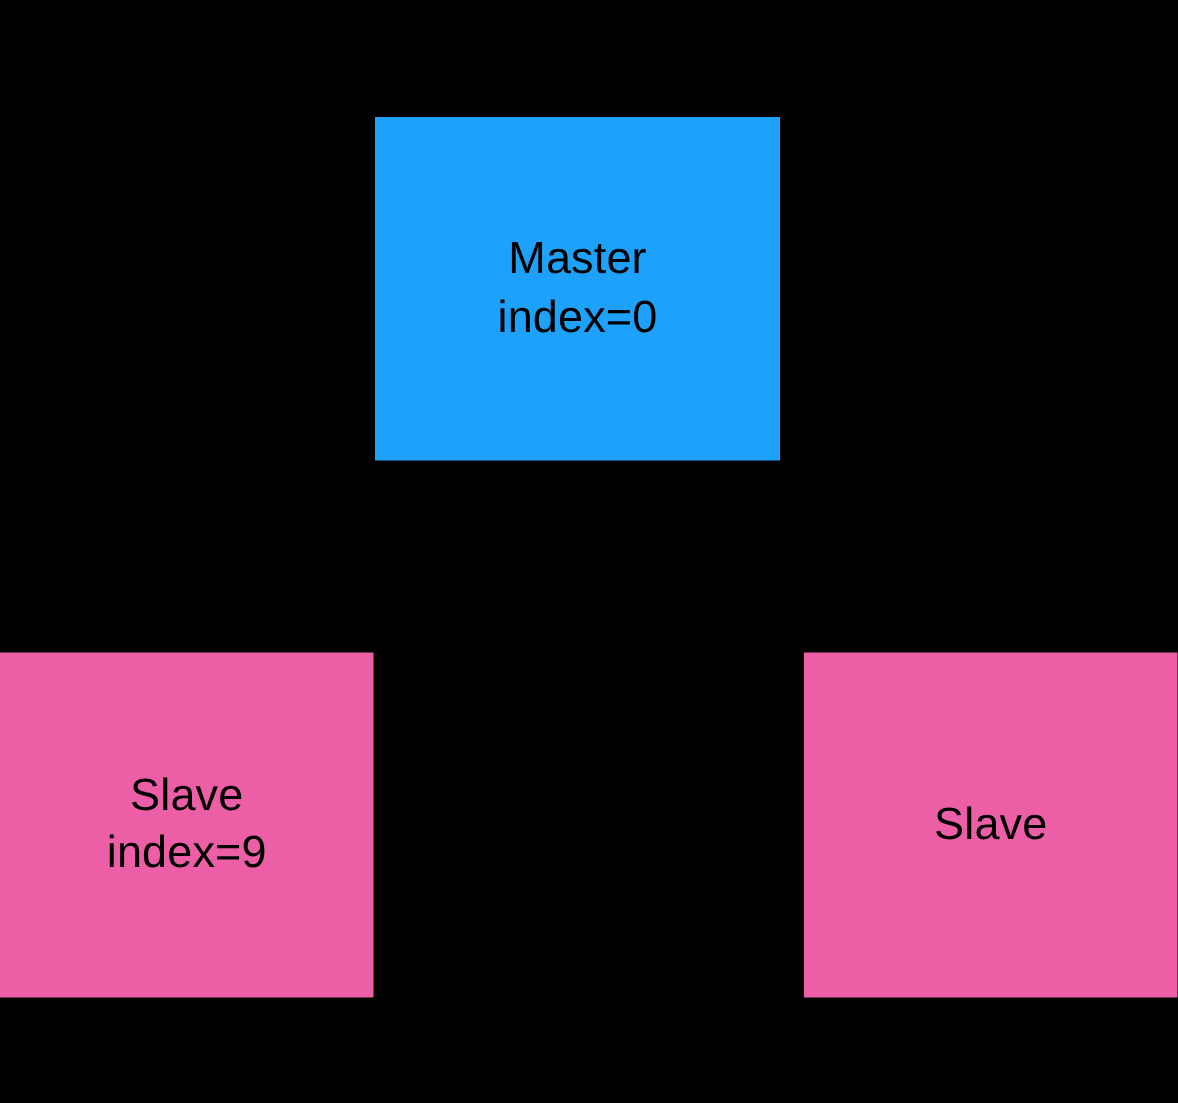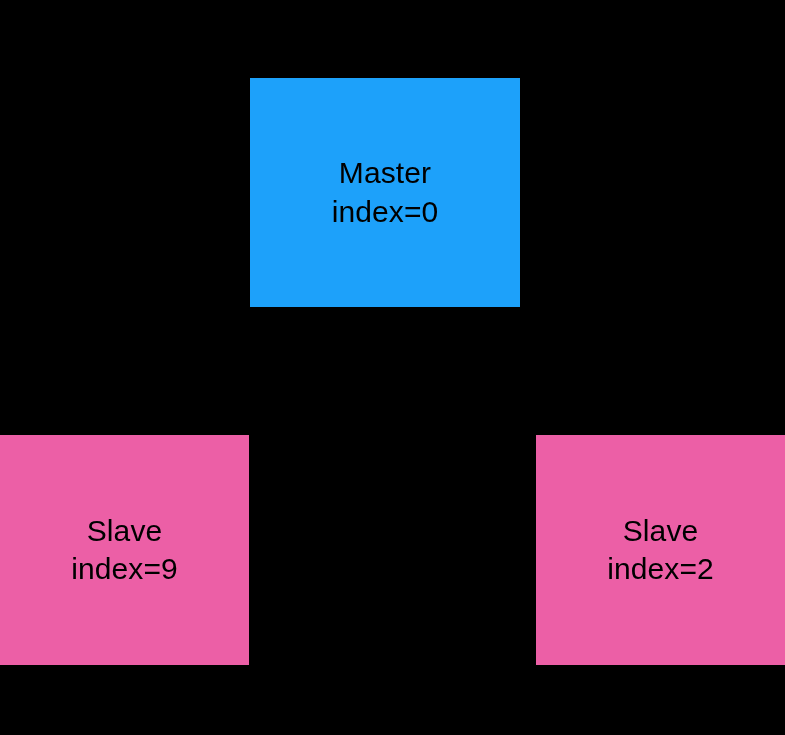--- a/index.html
+++ b/index.html
@@ -81,16 +81,15 @@
     <span class="node-sublabel">index=0</span>
   </div>
 
   <div class="node" id="node-slave-1">
     <span class="node-label">Slave</span>
     <span class="node-sublabel">index=9</span>
   </div>
 
   <div class="node" id="node-slave-2">
     <span class="node-label">Slave</span>
-    <span class="node-sublabel">index=2</span>
   </div>
 
 </div>
 
 </body></html>

